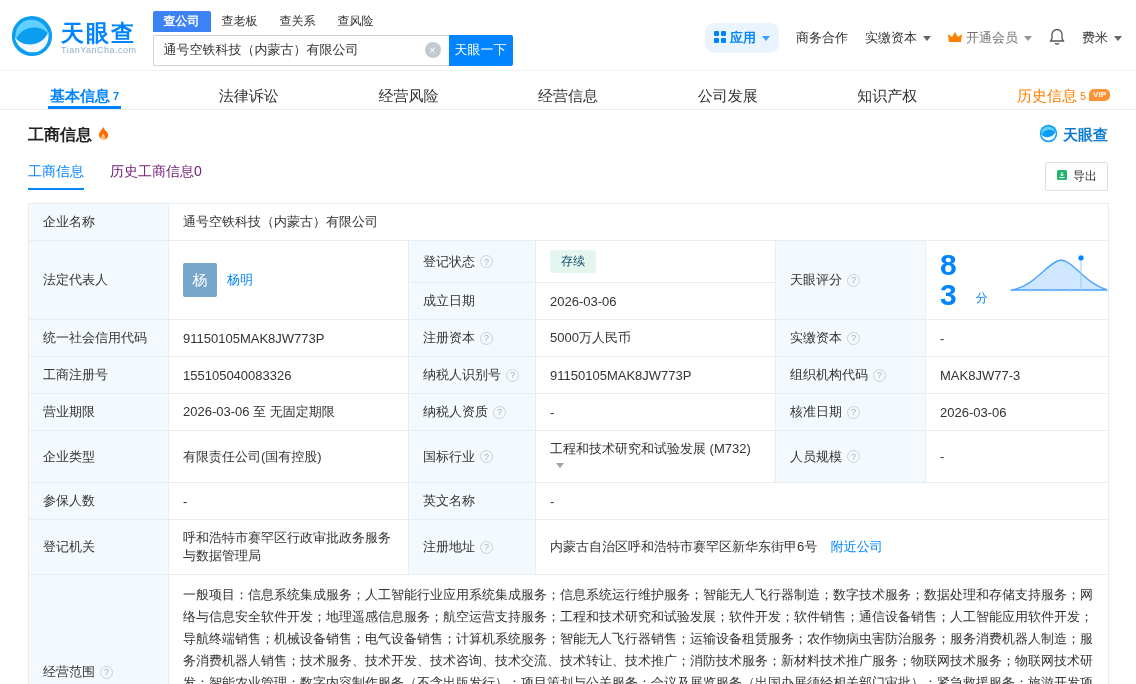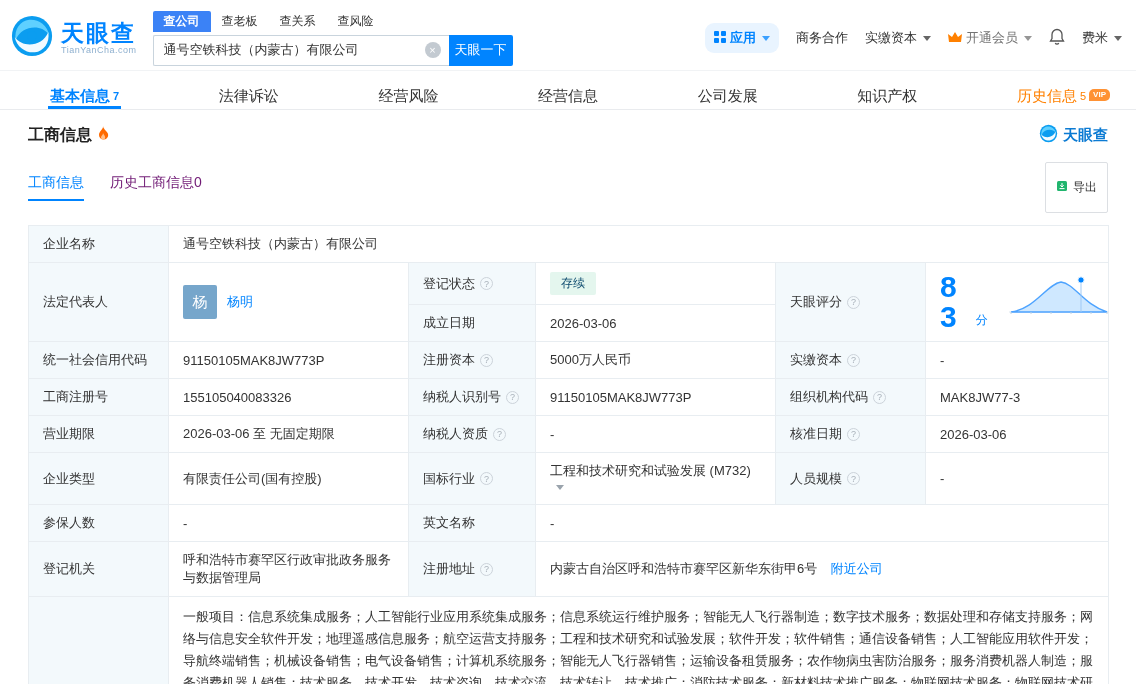--- a/index.html
+++ b/index.html
@@ -50,21 +50,21 @@
   
   .section-head { display:flex; justify-content:space-between; align-items:center; padding:14px 28px 0; }
   .sec-title { display:flex; align-items:center; gap:5px; font-size:16px; font-weight:bold; color:#222; }
   .brand-mini { display:flex; align-items:center; gap:5px; font-size:15px; font-weight:bold; color:#0c7bd3; }
 
   .subtab-row { display:flex; align-items:center; padding:16px 28px 8px; }
   .subtab { font-size:14px; margin-right:26px; color:#701a75; cursor:pointer; padding-bottom:7px;
     border-bottom:2px solid transparent; }
   .subtab.active { color:#0084ff; border-bottom-color:#0084ff; }
   .export-btn { margin-left:auto; display:flex; align-items:center; gap:5px; background:#fff;
-    border:1px solid #dcdfe3; border-radius:2px; padding:16px 10px; font-size:12px; color:#333; cursor:pointer; }
+    border:1px solid #dcdfe3; border-radius:2px; padding:5px 10px; font-size:12px; color:#333; cursor:pointer; }
 
   
   .info-table { width:1080px; margin:4px 28px 0; border-collapse:collapse; font-size:13px; table-layout:fixed; }
   .info-table td { border:1px solid #e8edf1; padding:9px 14px; vertical-align:middle; color:#333; word-break:break-all; }
   .info-table td.lbl { background:#f3f9fc; word-break:keep-all; }
   .q-icon { display:inline-flex; width:13px; height:13px; border:1px solid #ccd3da; border-radius:50%;
     color:#a8b0b9; font-size:9px; align-items:center; justify-content:center; margin-left:5px;
     vertical-align:1px; cursor:pointer; }
   .rep { display:flex; align-items:center; gap:10px; }
   .avatar { width:34px; height:34px; background:#76a6cb; color:#fff; font-size:15px;

